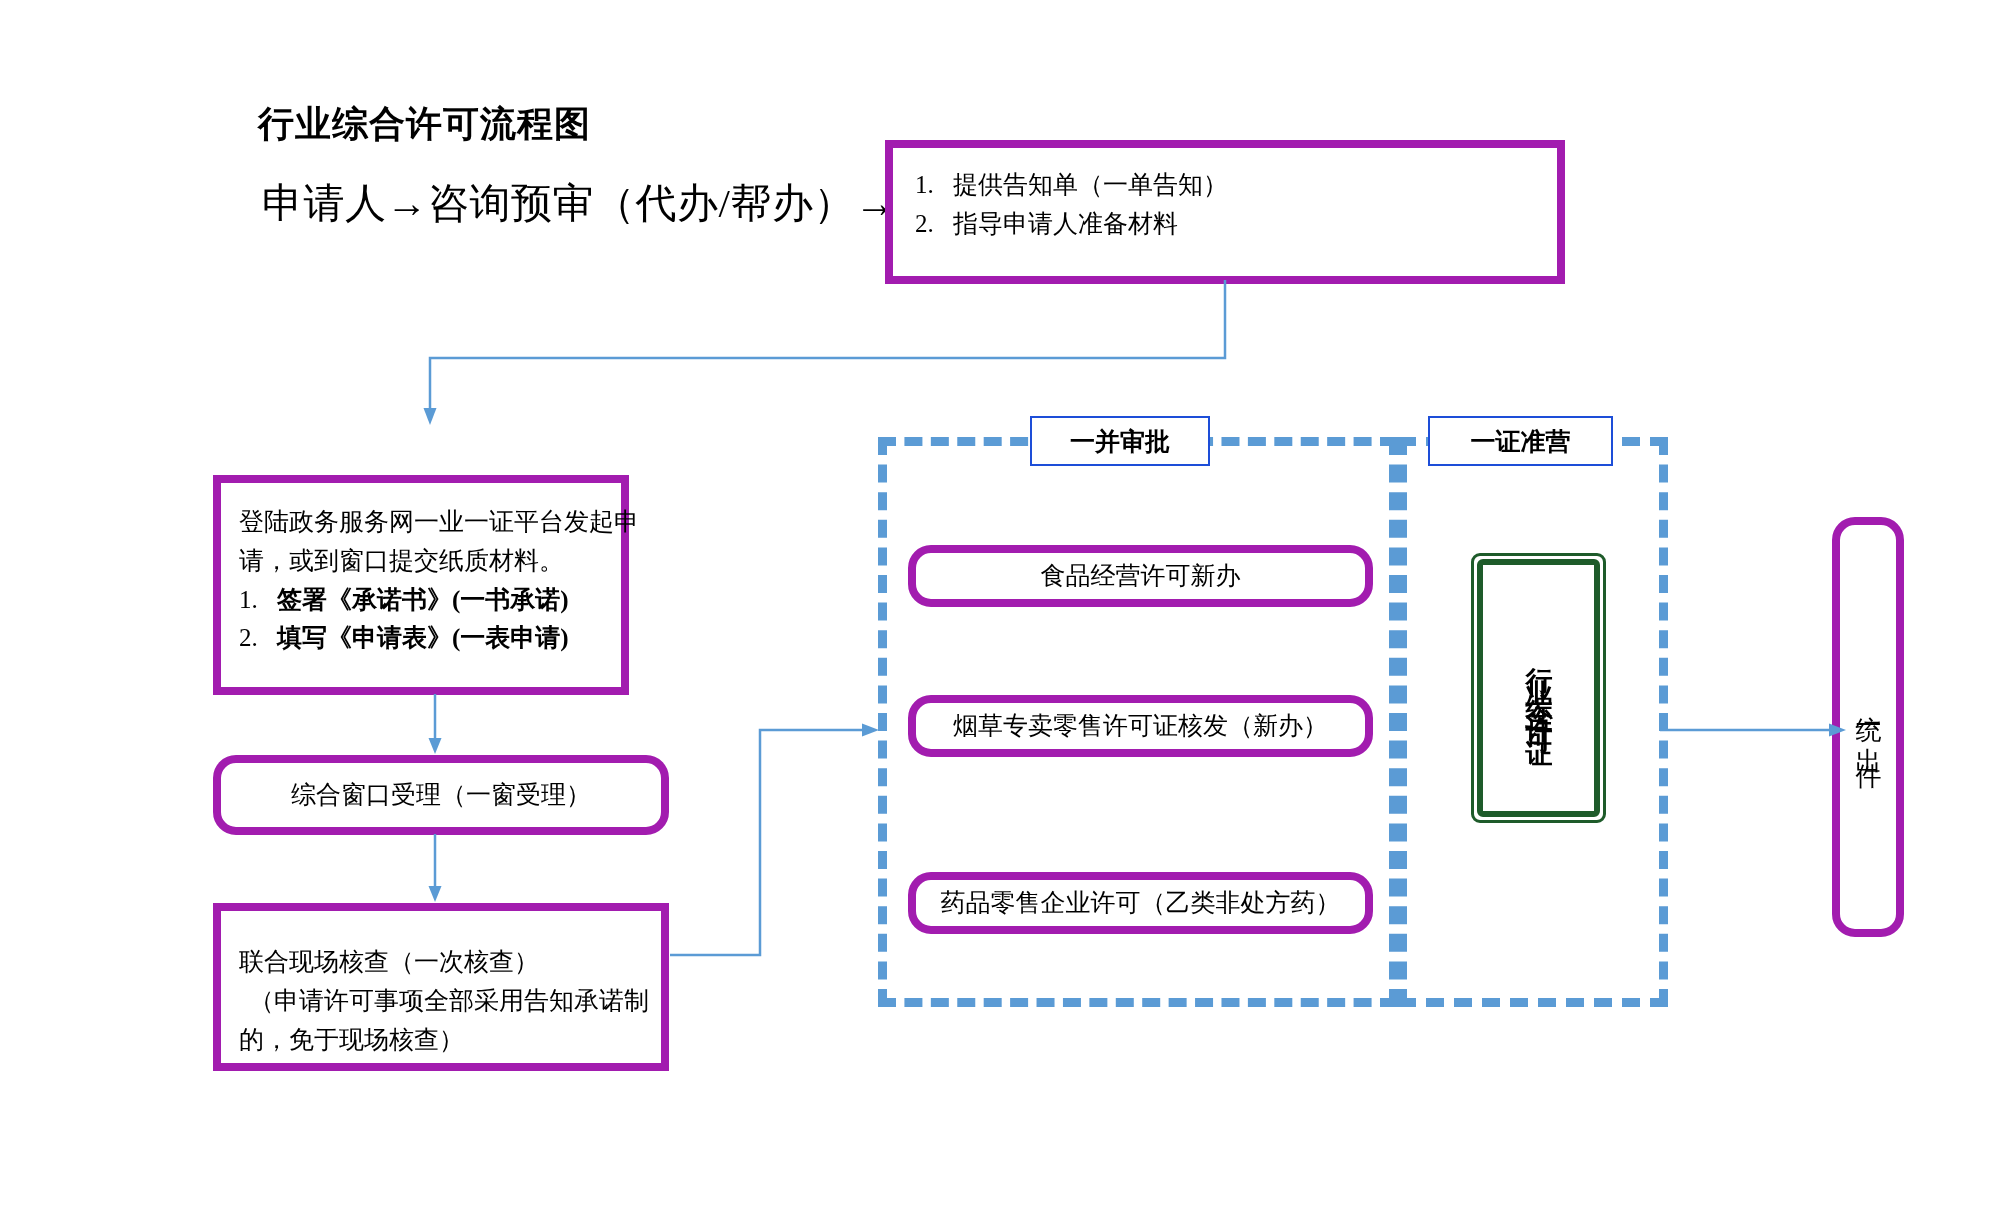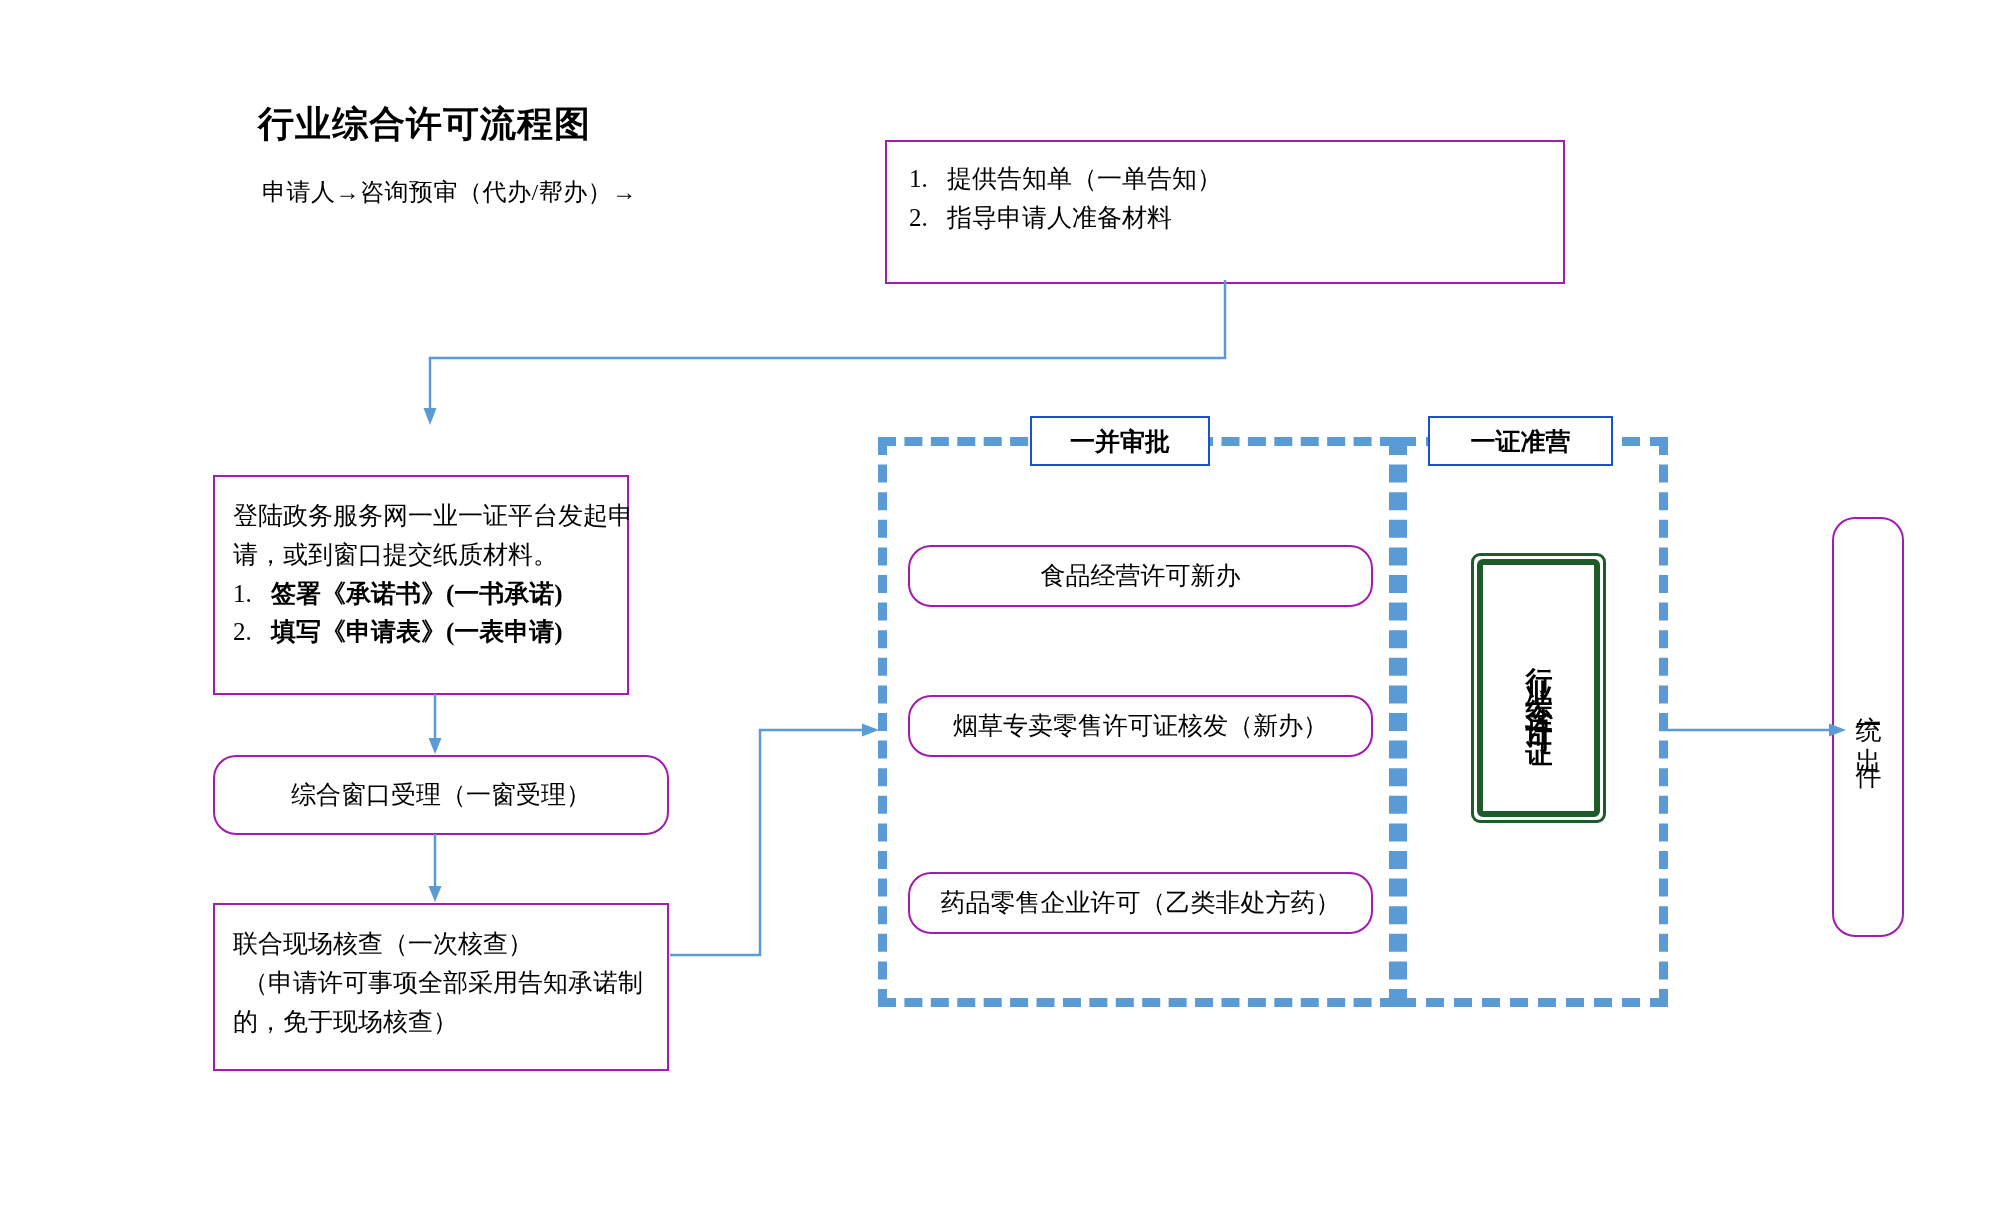--- a/index.html
+++ b/index.html
@@ -27,30 +27,30 @@
     font-size: 36px;
     font-weight: bold;
     letter-spacing: 1px;
     font-family: "Liberation Sans", "DejaVu Sans", sans-serif;
     white-space: nowrap;
   }
   .subtitle {
     position: absolute;
     left: 262px;
     top: 176px;
-    font-size: 24px;
+    font-size: 41px;
     white-space: nowrap;
     letter-spacing: 0.5px;
   }
 
   
   .box {
     position: absolute;
     box-sizing: border-box;
-    border: 2px solid #a21caf;
+    border: 8px solid #a21caf;
     background: #ffffff;
     font-size: 25px;
     line-height: 1.55;
   }
   .box.center {
     display: flex;
     align-items: center;
     justify-content: center;
     text-align: center;
     border-radius: 23px;
@@ -178,21 +178,21 @@
 
   <div class="box center" style="left:213px; top:755px; width:456px; height:80px;">
     <span>综合窗口受理（一窗受理）</span>
   </div>
 
   <svg class="conn" style="left:420px; top:834px; width:30px; height:70px;" width="30" height="70">
     <line x1="15" y1="0" x2="15" y2="56" stroke="#5B9BD5" stroke-width="2.5"></line>
     <polygon points="15,68 8.5,52 21.5,52" fill="#5B9BD5"></polygon>
   </svg>
 
-  <div class="box pad" style="left:213px; top:903px; width:456px; height:168px; padding:20px 18px;">
+  <div class="box pad" style="left:213px; top:903px; width:456px; height:168px; padding:32px 18px;">
     <span class="numline">
       <span>联合现场核查（一次核查）</span>
     </span>
     <span class="numline" style="padding-left:10px;">（申请许可事项全部采用告知承诺制</span>
     <span class="numline">的，免于现场核查）</span>
   </div>
 
   <svg class="conn" style="left:665px; top:700px; width:220px; height:260px;" width="220" height="260">
     <polyline points="5,255 95,255 95,30 200,30" fill="none" stroke="#5B9BD5" stroke-width="2.5"></polyline>
     <polygon points="214,30 197,23.5 197,36.5" fill="#5B9BD5"></polygon>

